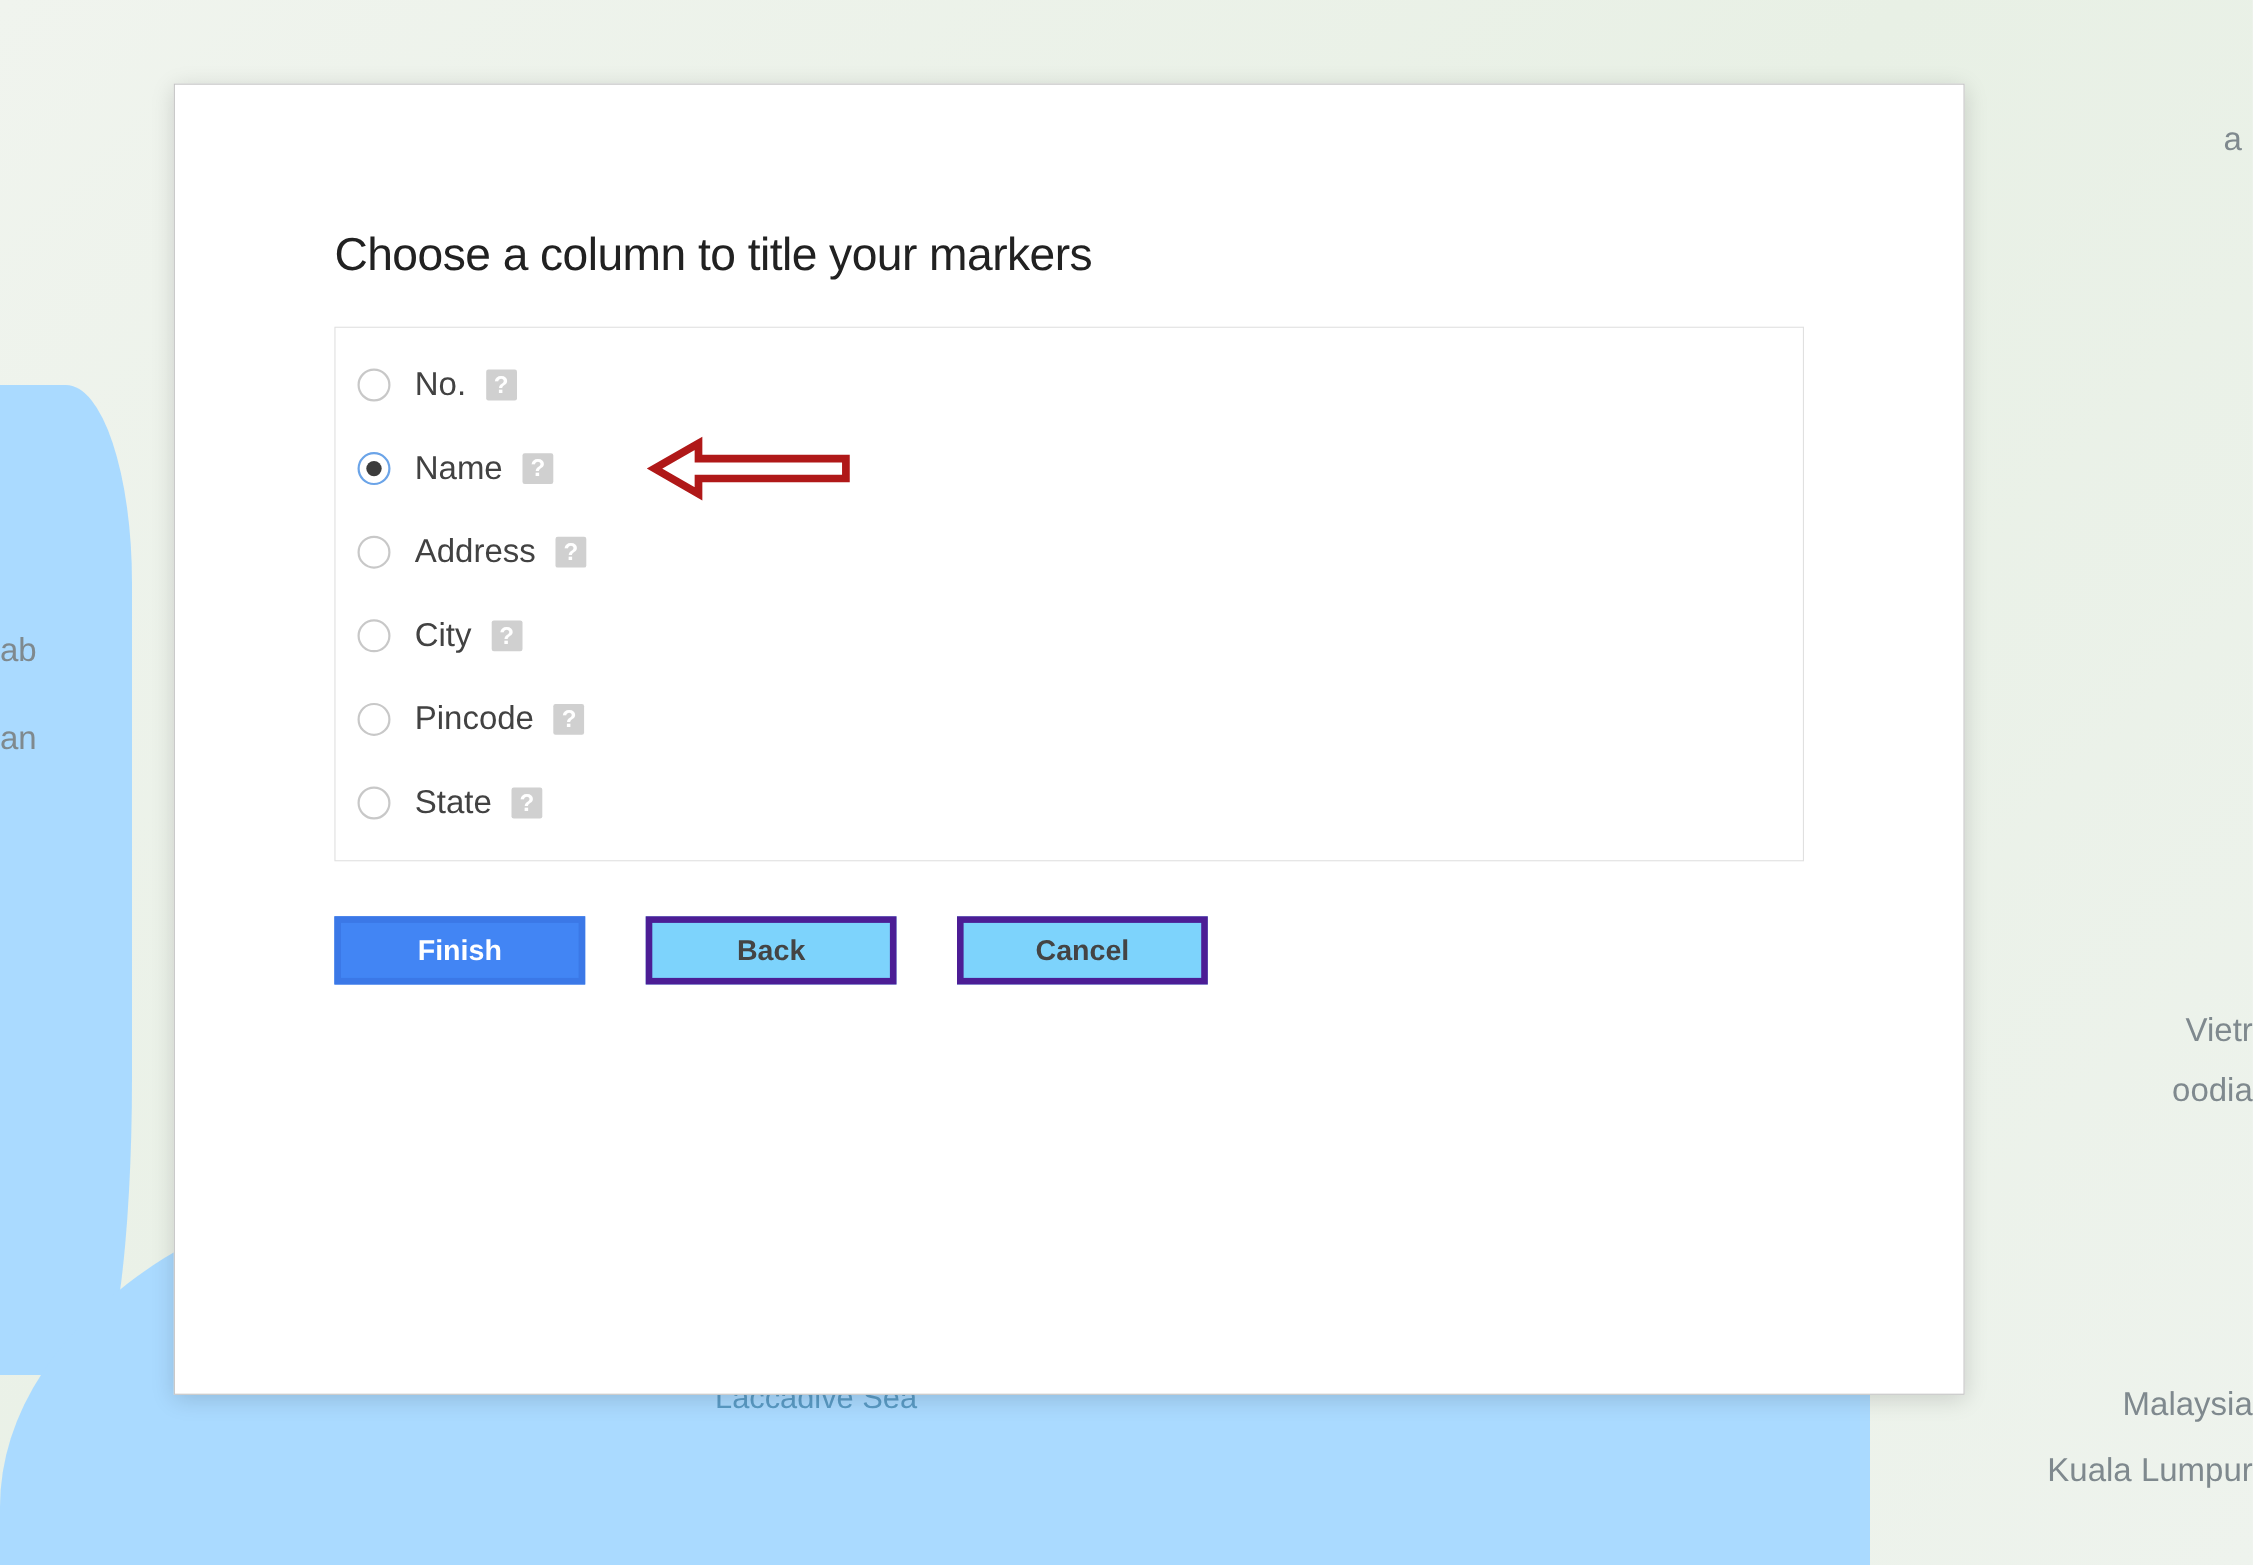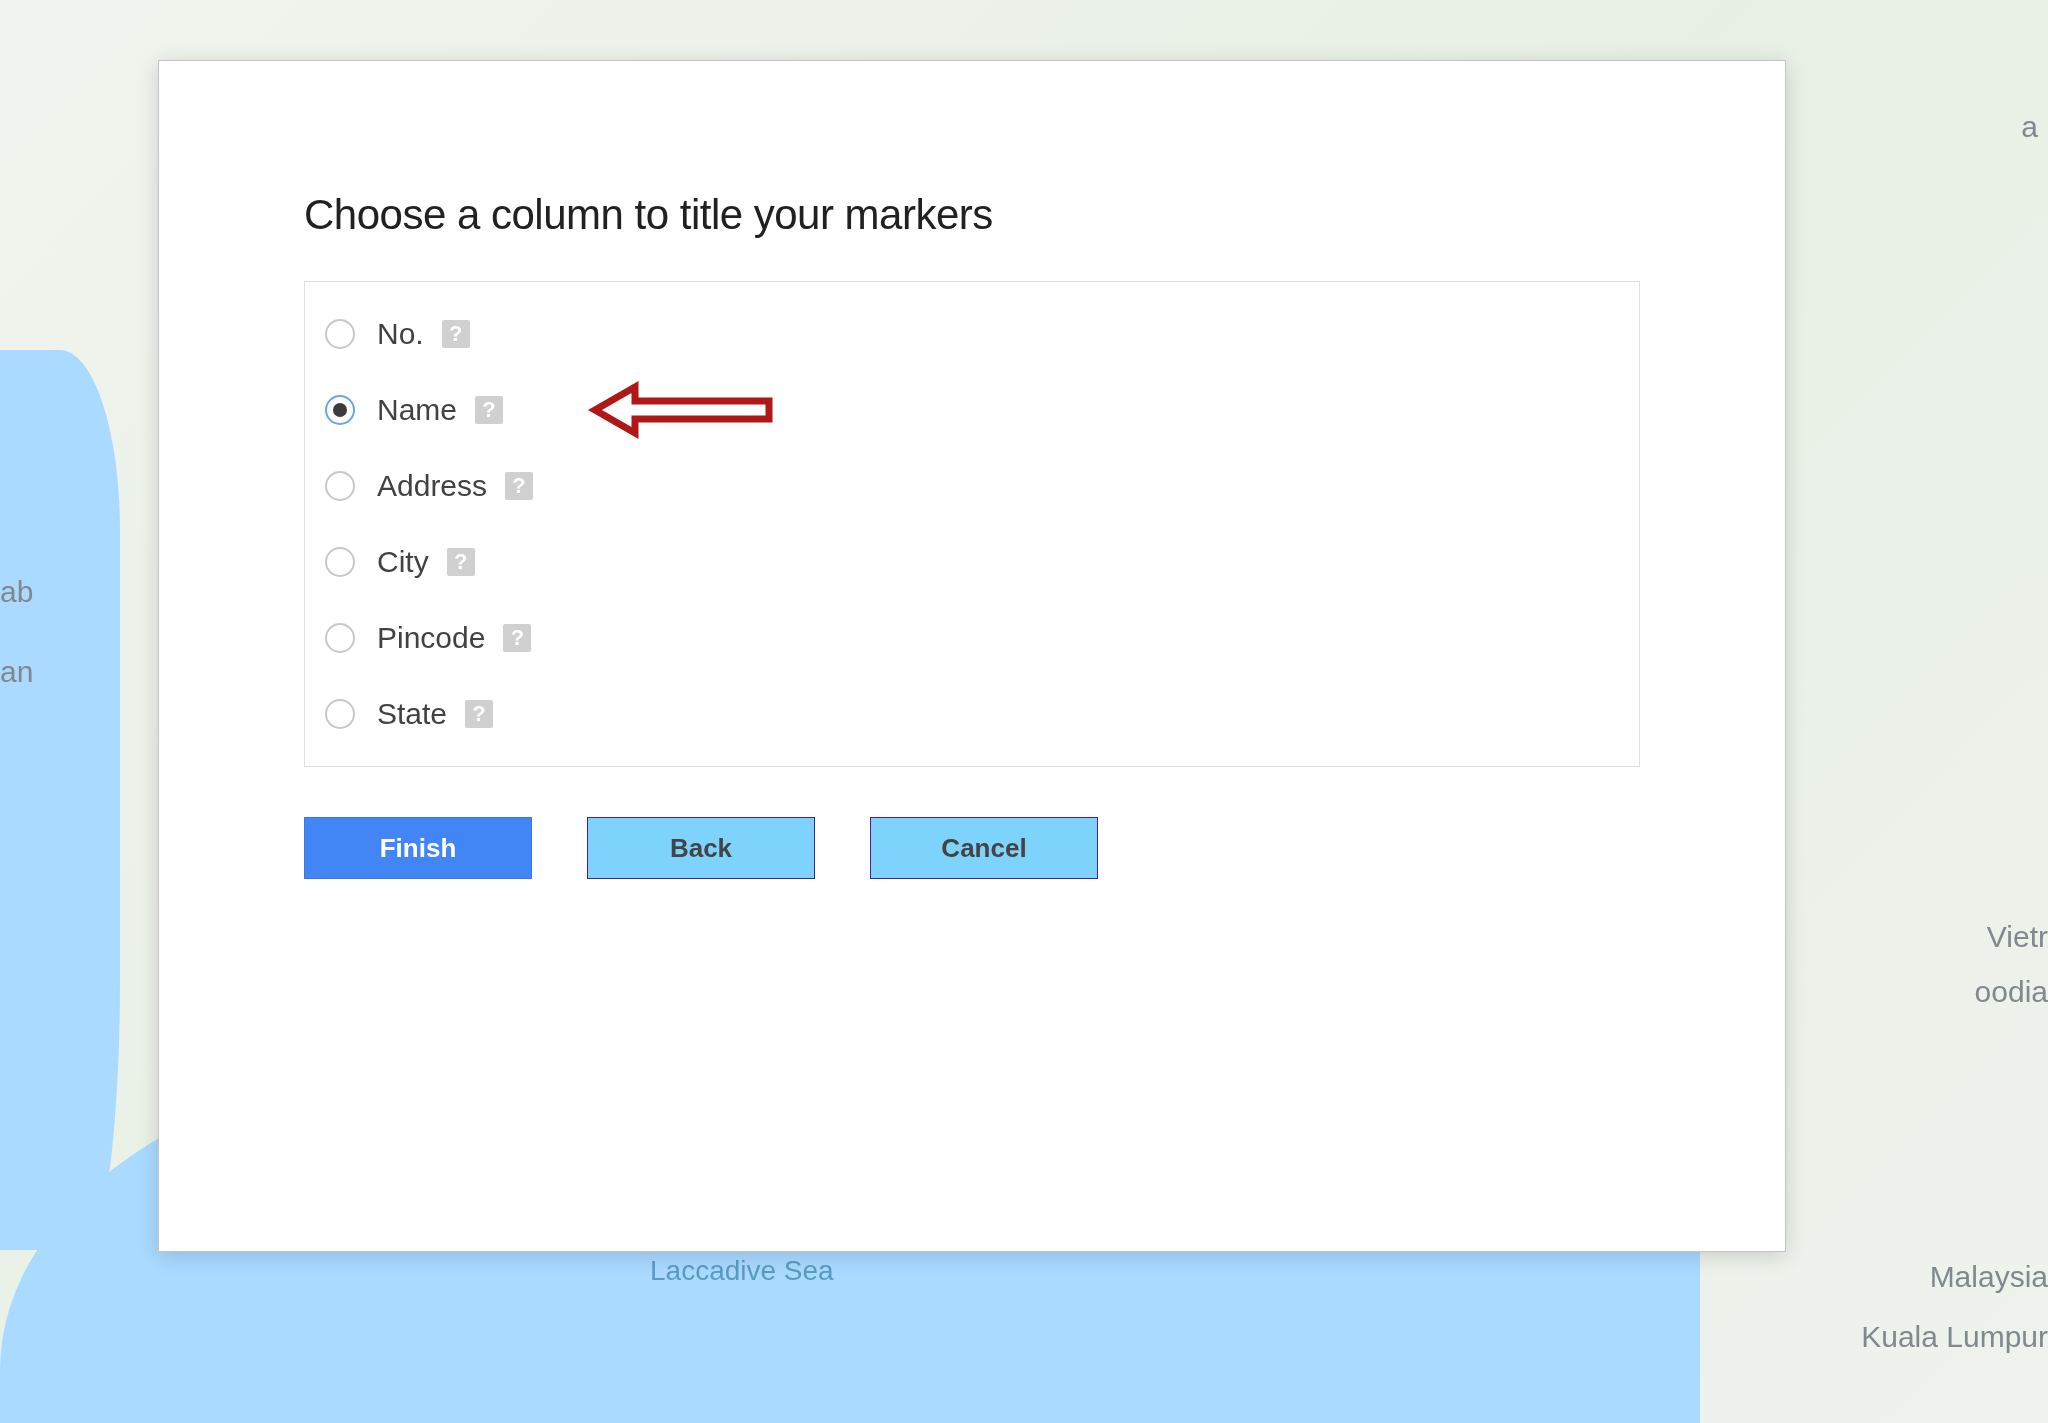--- a/index.html
+++ b/index.html
@@ -64,21 +64,21 @@
     .label-2 { top: 575px; left: 0px; }
     .label-3 { top: 655px; left: 0px; }
     .label-4 { top: 920px; right: 0px; }
     .label-5 { top: 975px; right: 0px; }
     .label-6 { top: 1260px; right: 0px; text-align: right; }
     .label-7 { top: 1320px; right: 0px; margin-left: 38px; }
     .label-8 { top: 1255px; left: 650px; }
     
     .dialog {
       position: absolute;
-      top: 60px;
+      top: 76px;
       left: 158px;
       width: 1628px;
       height: 1192px;
       background: #ffffff;
       border: 1px solid #c4c4c4;
       box-shadow: 0 4px 20px rgba(0,0,0,0.15);
       padding: 130px 145px 60px 145px;
     }
     
     .dialog-title {
@@ -173,21 +173,21 @@
     .button-row {
       display: flex;
       gap: 55px;
     }
     
     .btn {
       height: 62px;
       padding: 0 42px;
       font-size: 26px;
       font-weight: 700;
-      border: 1px solid #4c1d95;
+      border: 6px solid #4c1d95;
       cursor: pointer;
       display: flex;
       align-items: center;
       justify-content: center;
       min-width: 150px;
     }
     
     .btn-primary {
       background: #4285f4;
       color: #ffffff;

